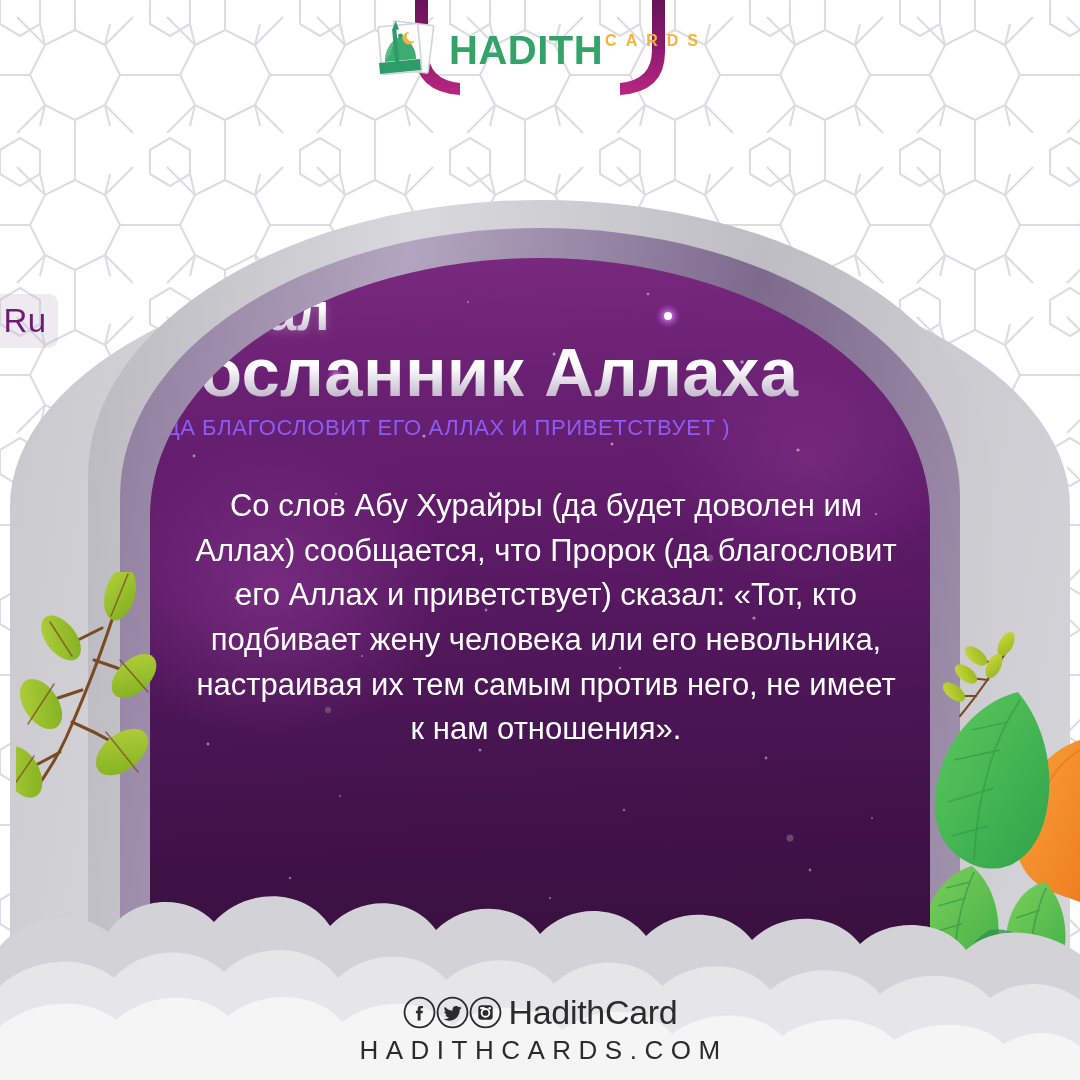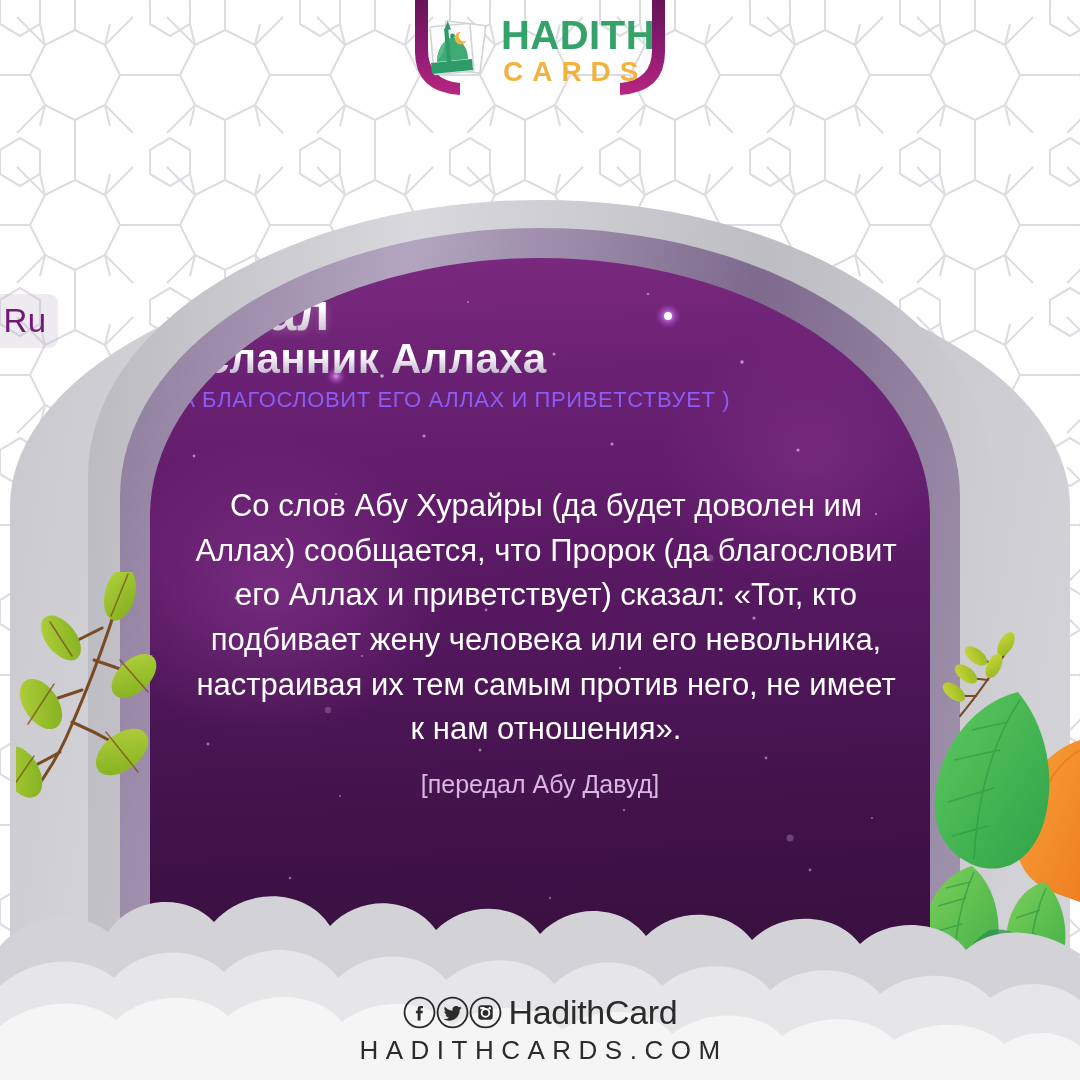--- a/index.html
+++ b/index.html
@@ -35,27 +35,27 @@
     position:absolute;
     top:8px; left:0; width:1080px;
     height:84px;
     z-index:7;
     display:flex;
     align-items:center;
     justify-content:center;
     gap:10px;
   }
   .logo-mark { width:66px; height:70px; flex:0 0 auto; }
-  .logo-text { display:flex; flex-direction:column; line-height:1; }
+  .logo-text { display:flex; line-height:1; }
   .logo-text .l1 {
     font-size:40px; font-weight:bold; color:#34a36a;
     letter-spacing:0.5px;
   }
   .logo-text .l2 {
-    font-size:28px; color:#f2b33d; letter-spacing:9px;
+    font-size:16px; color:#f2b33d; letter-spacing:9px;
     margin-top:3px; margin-left:2px; font-weight:bold;
   }
 
   
   .ru-badge {
     position:absolute;
     left:-8px; top:294px;
     width:66px; height:54px;
     background:rgba(196,185,205,.30);
     border-radius:9px;
@@ -118,21 +118,21 @@
     font-weight:bold;
     line-height:1.04;
     background:linear-gradient(180deg,#ffffff 0%,#ffffff 42%,#cfc6d6 78%,#b5a9c0 100%);
     -webkit-background-clip:text;
     background-clip:text;
     color:transparent;
     letter-spacing:0.5px;
     text-shadow:0 2px 10px rgba(255,255,255,.22);
   }
   .hl-2 {
-    font-size:42px;
+    font-size:69px;
     font-weight:bold;
     line-height:1.05;
     margin-top:-2px;
     background:linear-gradient(180deg,#ffffff 0%,#ffffff 40%,#cdc4d5 76%,#ab9fb8 100%);
     -webkit-background-clip:text;
     background-clip:text;
     color:transparent;
     letter-spacing:0.3px;
   }
   .hl-sub {
@@ -354,21 +354,20 @@
     <div class="headline-block">
       <div class="hl-1">Сказал</div>
       <div class="hl-2">Посланник Аллаха</div>
       <div class="hl-sub">( ДА БЛАГОСЛОВИТ ЕГО АЛЛАХ И ПРИВЕТСТВУЕТ )</div>
     </div>
 
     <div class="body-block">
       <p>Со слов Абу Хурайры (да будет доволен им Аллах) сообщается, что Пророк (да благословит его Аллах и приветствует) сказал: «Тот, кто подбивает жену человека или его невольника, настраивая их тем самым против него, не имеет к нам отношения».</p>
     </div>
 
-    <div class="source-line">[передал Абу Давуд]</div>
   </div>
 
   <svg class="plant plant-left" viewBox="0 0 150 230">
     <defs>
       <linearGradient id="lf1" x1="0" y1="0" x2="1" y2="1">
         <stop offset="0%" stop-color="#b4d13c"></stop>
         <stop offset="100%" stop-color="#7fae1e"></stop>
       </linearGradient>
     </defs>
     <g stroke="#7a4a22" stroke-width="3" fill="none" stroke-linecap="round">

